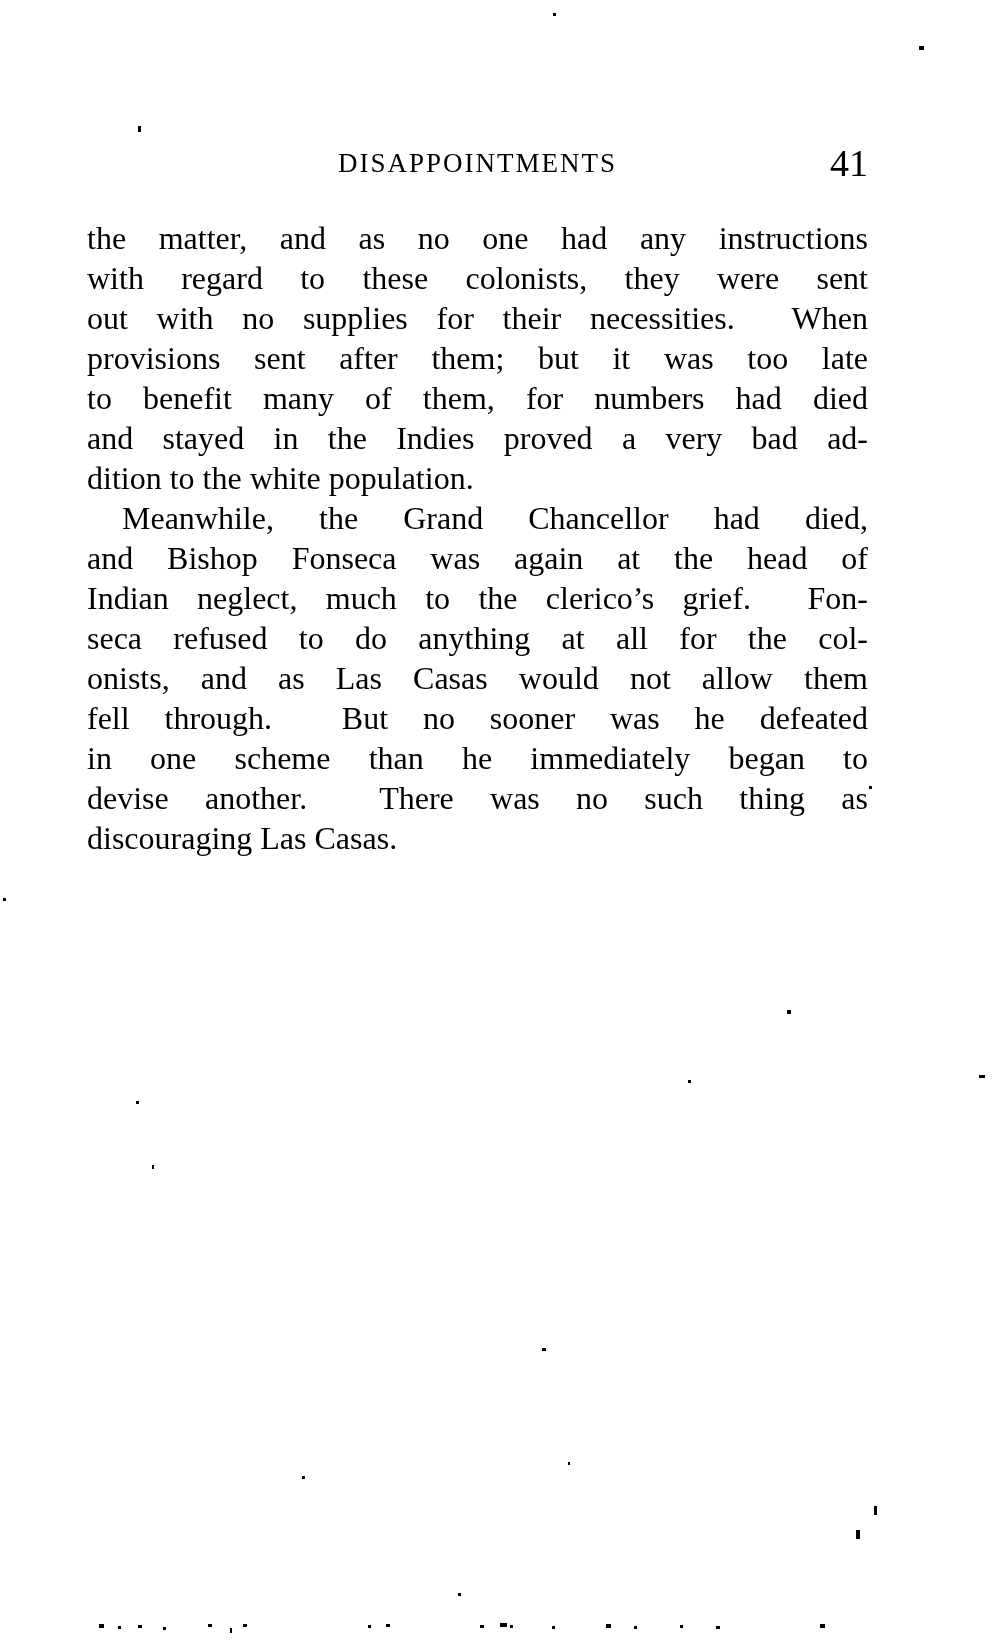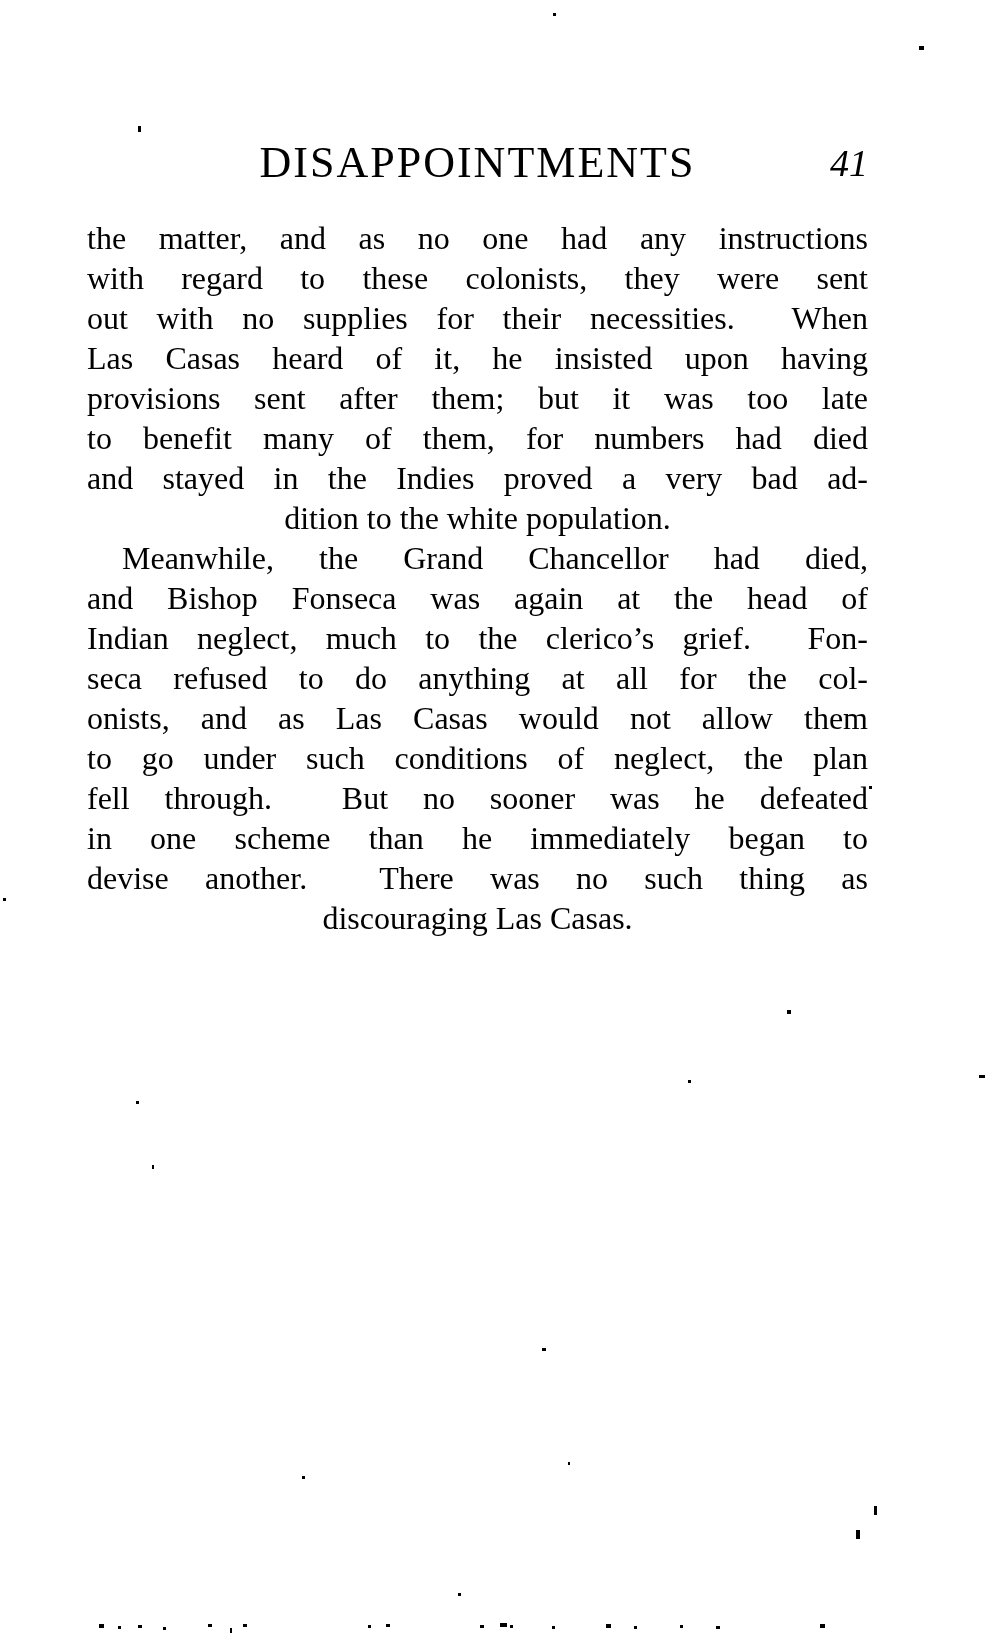--- a/index.html
+++ b/index.html
@@ -18,50 +18,49 @@
   }
   .running-header {
     position: absolute;
     left: 87px;
     top: 143px;
     width: 781px;
     height: 44px;
   }
   .chapter-title {
     text-align: center;
-    font-size: 44px;
+    font-size: 27px;
     line-height: 40px;
     letter-spacing: 2px;
     font-weight: 400;
   }
   .page-number {
     position: absolute;
     right: 0;
     top: 0;
     font-size: 38px;
     line-height: 40px;
-    font-style: italic;
   }
   .body-text {
     position: absolute;
     left: 87px;
     top: 218px;
     width: 781px;
   }
   .line {
     font-size: 32px;
     line-height: 40px;
     white-space: pre-wrap;
   }
   .line.j {
     text-align: justify;
     text-align-last: justify;
   }
   .line.l {
-    text-align: center;
+    text-align: left;
   }
   .line.ind {
     text-indent: 35px;
   }
   .speck {
     position: absolute;
     background: #000000;
   }
 </style>
 </head>
@@ -69,31 +68,29 @@
 
 <div class="page">
   <div class="running-header">
     <div class="chapter-title">DISAPPOINTMENTS</div>
     <div class="page-number">41</div>
   </div>
   <div class="body-text">
       <div class="line j">the matter, and as no one had any instructions</div>
       <div class="line j">with regard to these colonists, they were sent</div>
       <div class="line j">out with no supplies for their necessities.  When</div>
-      <div class="line j">Las Casas heard of it, he insisted upon having</div>
       <div class="line j">provisions sent after them; but it was too late</div>
       <div class="line j">to benefit many of them, for numbers had died</div>
       <div class="line j">and stayed in the Indies proved a very bad ad-</div>
       <div class="line l">dition to the white population.</div>
       <div class="line j ind">Meanwhile, the Grand Chancellor had died,</div>
       <div class="line j">and Bishop Fonseca was again at the head of</div>
       <div class="line j">Indian neglect, much to the clerico’s grief.  Fon-</div>
       <div class="line j">seca refused to do anything at all for the col-</div>
       <div class="line j">onists, and as Las Casas would not allow them</div>
-      <div class="line j">to go under such conditions of neglect, the plan</div>
       <div class="line j">fell through.  But no sooner was he defeated</div>
       <div class="line j">in one scheme than he immediately began to</div>
       <div class="line j">devise another.  There was no such thing as</div>
       <div class="line l">discouraging Las Casas.</div>
     </div>
 <div class="speck" style="left: 553px; top: 13px; width: 3px; height: 3px;"></div>
     <div class="speck" style="left: 919px; top: 46px; width: 5px; height: 4px;"></div>
     <div class="speck" style="left: 138px; top: 126px; width: 3px; height: 6px;"></div>
     <div class="speck" style="left: 869px; top: 786px; width: 3px; height: 3px;"></div>
     <div class="speck" style="left: 3px; top: 898px; width: 3px; height: 3px;"></div>

